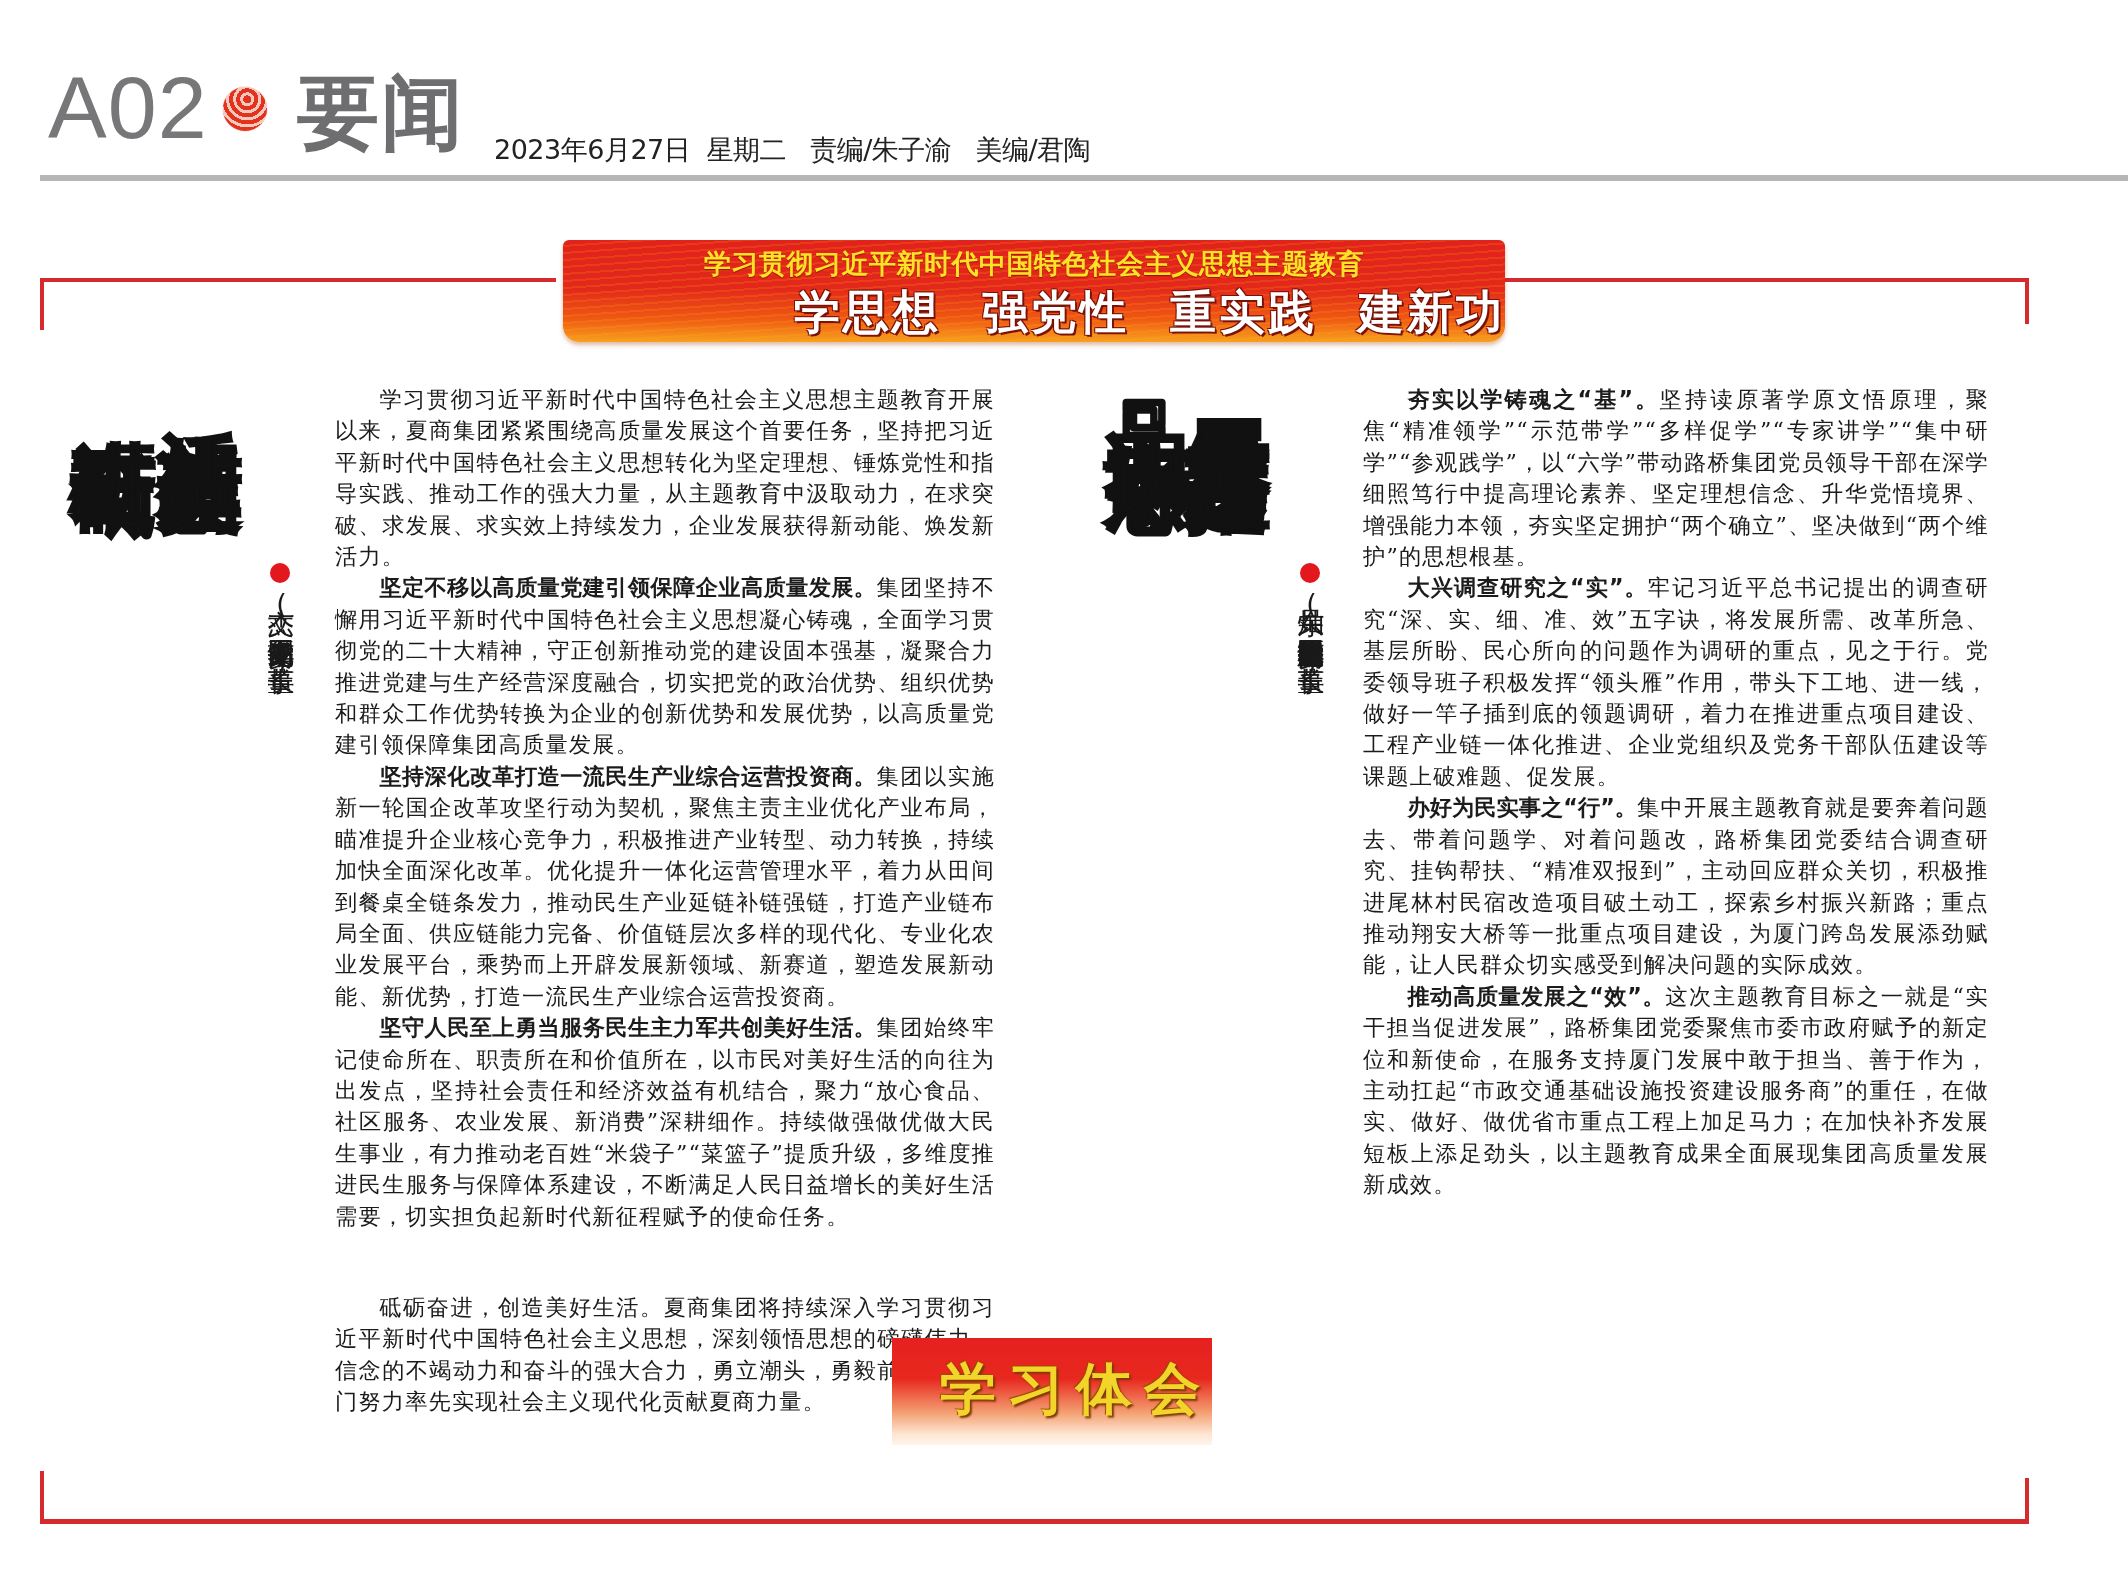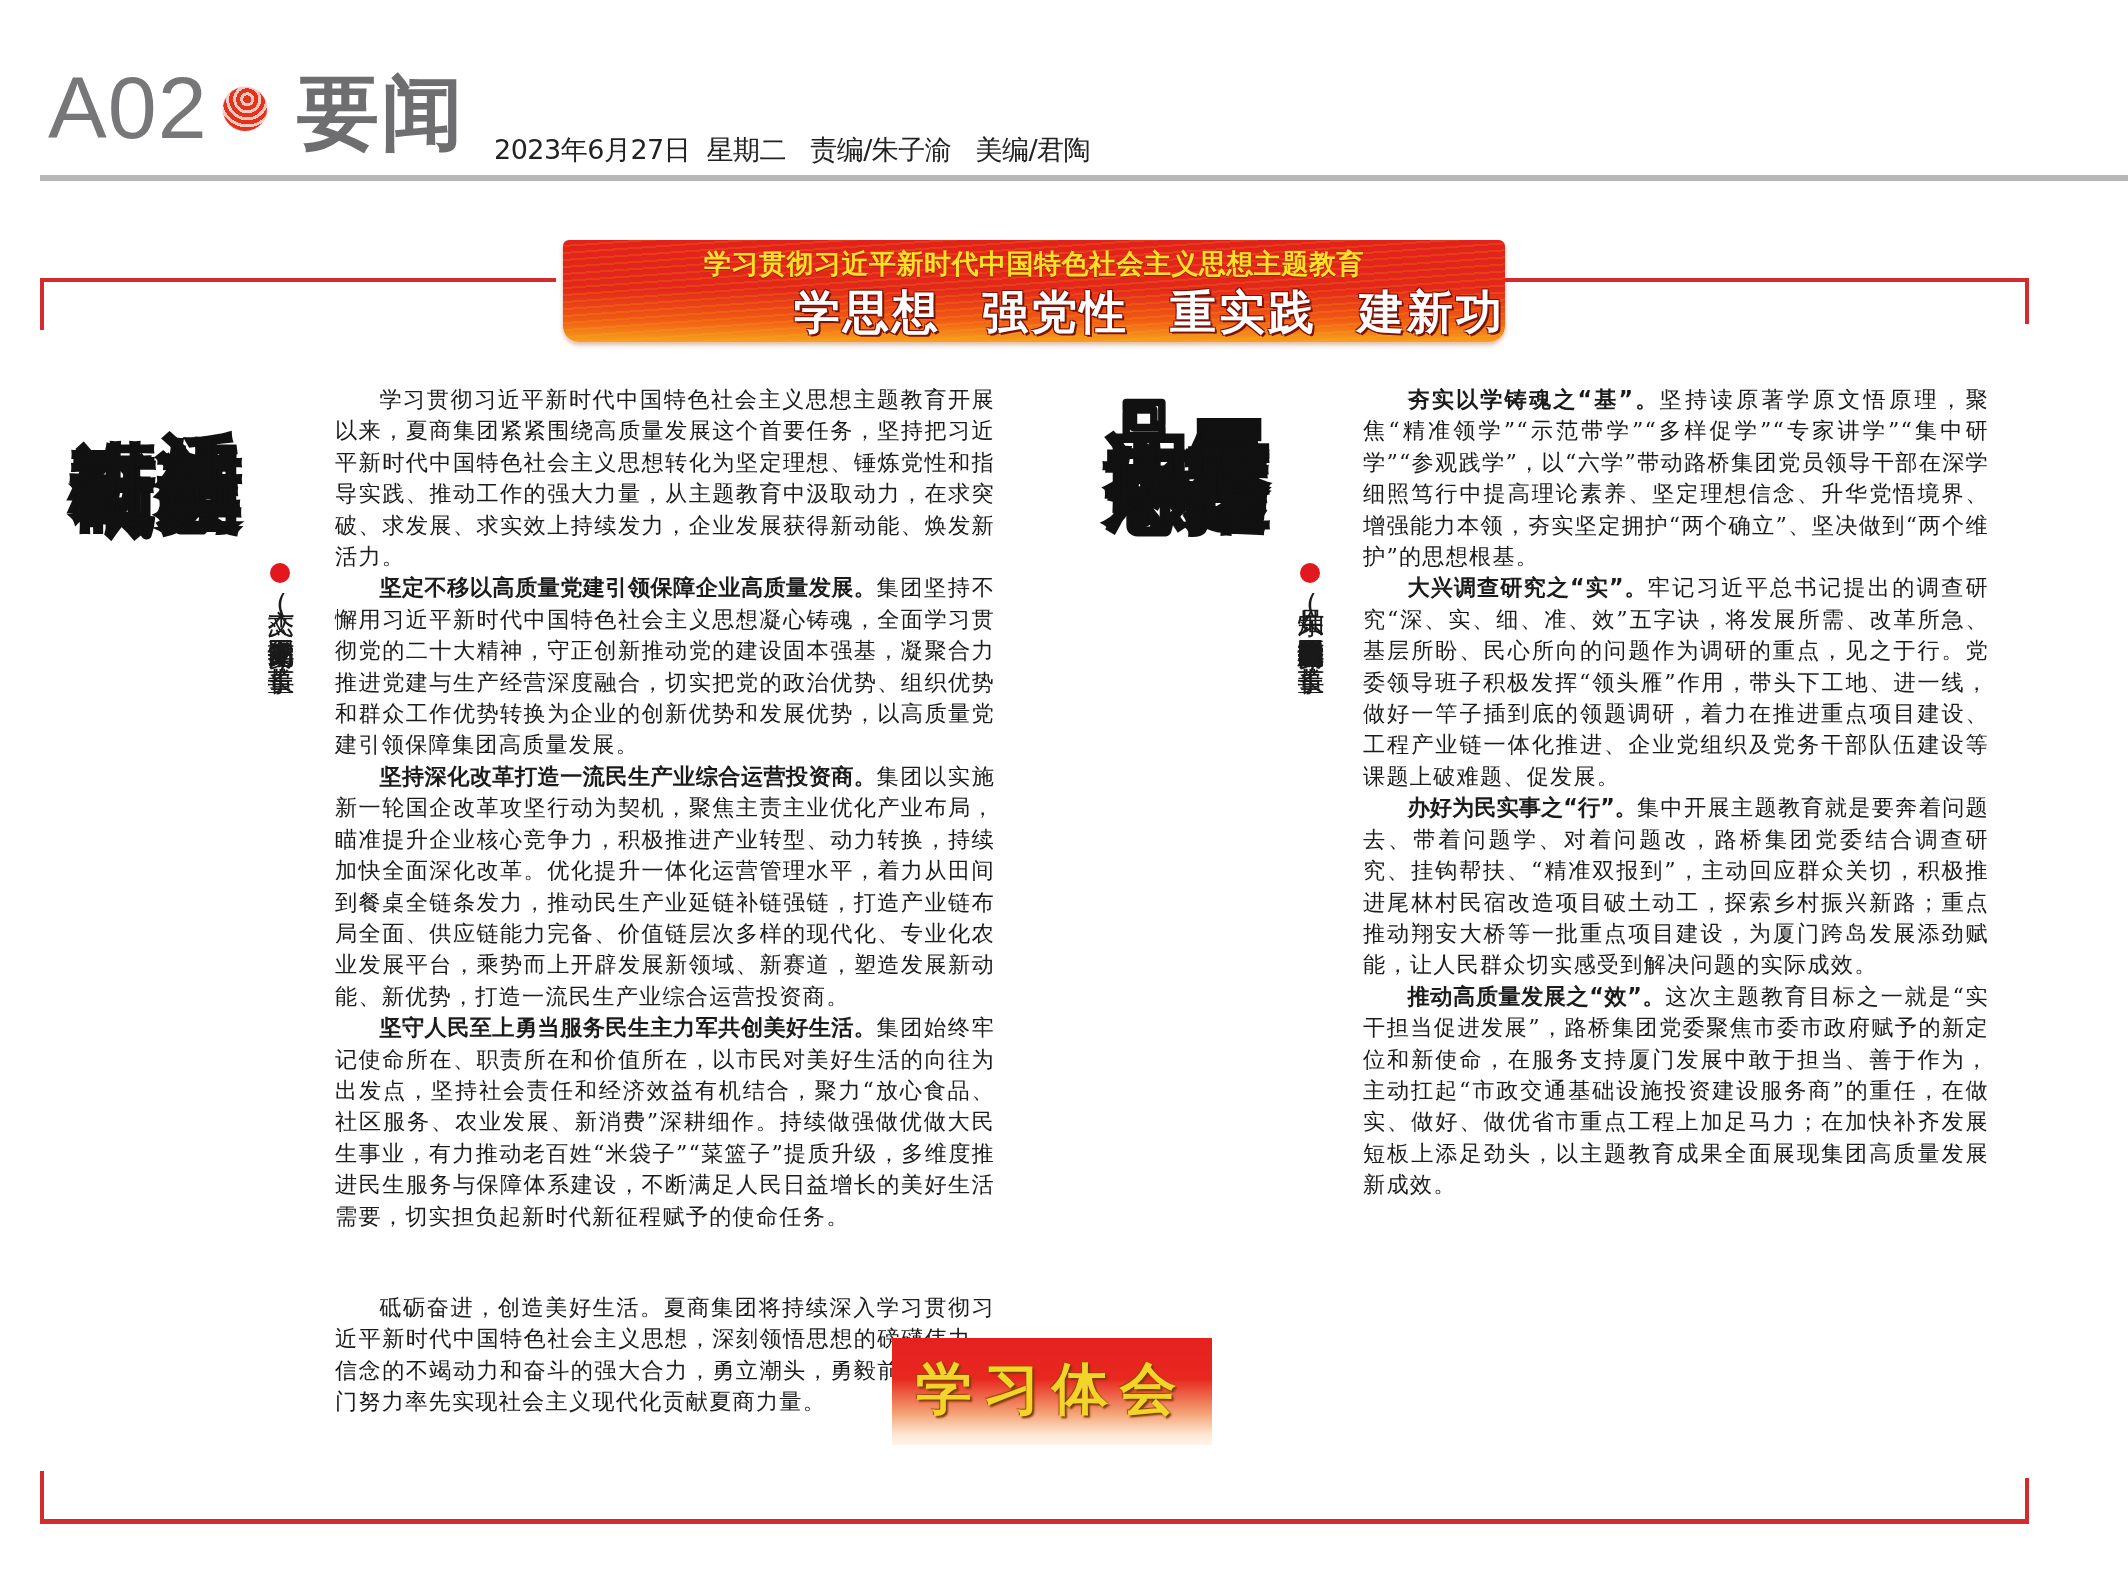--- a/index.html
+++ b/index.html
@@ -46,21 +46,21 @@
 
   
   .body-col { position: absolute; font-family: "DejaVu Serif", "Liberation Serif", serif; font-size: 22.2px;
     line-height: 31.4px; color: #1b1b1b; text-align: justify; letter-spacing: 1.2px; }
   .body-col p { text-indent: 2em; }
   .lead { font-family: "DejaVu Sans", sans-serif; font-weight: 700; letter-spacing: 0px; }
 
   
   .study-box { position: absolute; left: 892px; top: 1338px; width: 320px; height: 107px;
     background: linear-gradient(180deg, #e6201f 0%, #e8281f 38%, #f4a173 70%, #fde6d2 90%, #fff5ec 100%); }
-  .study-text { position: absolute; left: 0; right: 0; top: 14px; text-align: center; font-family: "DejaVu Serif", serif;
+  .study-text { position: absolute; left: 0; right: 0; top: 14px; text-align: right; font-family: "DejaVu Serif", serif;
     font-size: 56px; font-weight: 700; color: #f2d42a; letter-spacing: 12px;
     text-shadow: 2px 2px 2px #7b3a00, -1px -1px 1px #9c4a00; }
 </style>
 </head>
 <body>
 
 <div class="page-no">A02</div>
 <div class="logo-ball"></div>
 <div class="section-name">要闻</div>
 <div class="header-meta">2023年6月27日  星期二   责编/朱子渝   美编/君陶</div>

